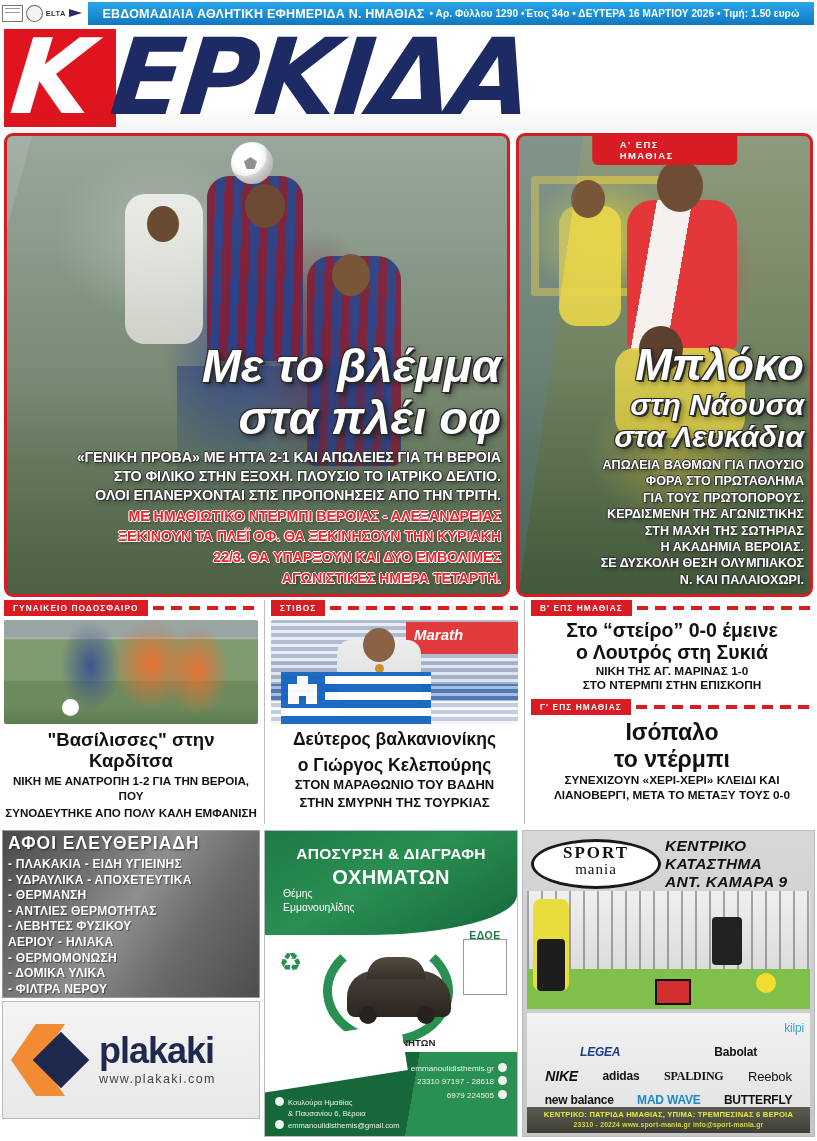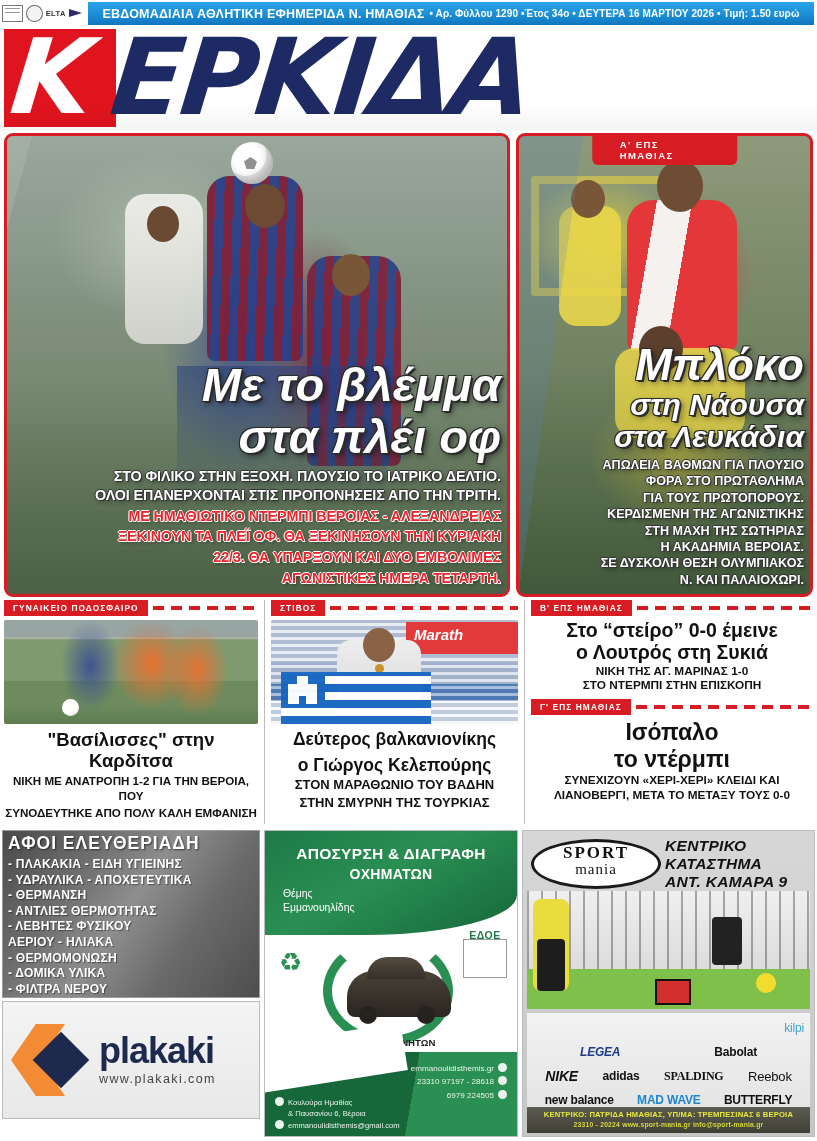--- a/index.html
+++ b/index.html
@@ -228,32 +228,32 @@
   .pk-url { font-size:12.5px; color:#444; letter-spacing:1.4px; margin-top:3px; }
 
   
   .ad2 { position:relative; height:307px; border:1px solid #bbb; background:#fff; overflow:hidden; }
   .ad2-green { position:absolute; left:0; top:0; width:100%; height:104px;
     background:linear-gradient(150deg,#1e7a46 0%, #2a8f53 45%, #15673a 100%);
     border-radius:0 0 60% 0/0 0 40px 0; }
   .ad2-t1 { position:absolute; left:0; right:0; top:14px; text-align:center; color:#fff;
     font-size:15.5px; font-weight:bold; letter-spacing:.3px; }
   .ad2-t2 { position:absolute; left:0; right:0; top:35px; text-align:center; color:#fff;
-    font-size:14px; font-weight:bold; letter-spacing:.3px; }
+    font-size:20px; font-weight:bold; letter-spacing:.3px; }
   .ad2-name { position:absolute; left:18px; top:56px; color:#fff; font-size:10.4px; line-height:1.35; }
   .ad2-recycle { position:absolute; left:14px; top:118px; width:28px; height:26px; color:#2a8f53; font-size:26px; line-height:26px; }
   .ad2-ring { position:absolute; left:58px; top:106px; width:130px; height:108px; border:9px solid #2a8f53;
     border-radius:50%; border-top-color:transparent; }
   .ad2-car { position:absolute; left:82px; top:140px; width:104px; height:46px;
     background:linear-gradient(180deg,#4a4238,#2a2520); border-radius:26px 30px 8px 8px; }
   .ad2-car::before{content:"";position:absolute;left:20px;top:-14px;width:58px;height:22px;border-radius:20px 20px 0 0;
     background:linear-gradient(180deg,#564c41,#35302a);}
   .ad2-car::after{content:"";position:absolute;left:12px;bottom:-7px;width:18px;height:18px;border-radius:50%;
     background:#262220;box-shadow:58px 0 0 0 #262220;}
-  .ad2-edoe { position:absolute; right:10px; top:108px; width:44px; height:39px; border:1px solid #999; background:#fff;
+  .ad2-edoe { position:absolute; right:10px; top:108px; width:44px; height:56px; border:1px solid #999; background:#fff;
     display:flex; align-items:flex-end; justify-content:center; font-size:7px; color:#333; }
   .ad2-edoe-l { position:absolute; left:0; right:0; top:-11px; text-align:center; font-size:10.5px;
     font-weight:bold; color:#1e7a46; letter-spacing:.5px; }
   .ad2-bullets { position:absolute; left:18px; top:204px; font-size:9.6px; font-weight:bold; color:#1c1c1c; line-height:1.6; }
   .ad2-bullets li { list-style:none; }
   .ad2-bullets li::before { content:"▪ "; color:#1e7a46; }
   .ad2-foot { position:absolute; left:0; bottom:0; width:100%; height:84px;
     background:linear-gradient(100deg,#16673a 0 58%, #2a8f53 58% 100%); }
   .ad2-foot::before{content:"";position:absolute;left:-10px;top:-18px;width:150px;height:48px;background:#fff;
     transform:rotate(-9deg);}
@@ -334,20 +334,21 @@
         <div class="p-jersey-a"></div>
         <div class="p-head-a"></div>
         <div class="p-jersey-b"></div>
         <div class="p-head-b"></div>
         <div class="p-legs"></div>
         <div class="ball"></div>
       </div>
       <div class="hero-text">
         <div class="hl-1">Με το βλέμμα</div>
         <div class="hl-2">στα πλέι οφ</div>
+        <div class="sub-w">«ΓΕΝΙΚΗ ΠΡΟΒΑ» ΜΕ ΗΤΤΑ 2-1 ΚΑΙ ΑΠΩΛΕΙΕΣ ΓΙΑ ΤΗ ΒΕΡΟΙΑ</div>
         <div class="sub-w">ΣΤΟ ΦΙΛΙΚΟ ΣΤΗΝ ΕΞΟΧΗ. ΠΛΟΥΣΙΟ ΤΟ ΙΑΤΡΙΚΟ ΔΕΛΤΙΟ.</div>
         <div class="sub-w">ΟΛΟΙ ΕΠΑΝΕΡΧΟΝΤΑΙ ΣΤΙΣ ΠΡΟΠΟΝΗΣΕΙΣ ΑΠΟ ΤΗΝ ΤΡΙΤΗ.</div>
         <div class="sub-r">ΜΕ ΗΜΑΘΙΩΤΙΚΟ ΝΤΕΡΜΠΙ ΒΕΡΟΙΑΣ - ΑΛΕΞΑΝΔΡΕΙΑΣ</div>
         <div class="sub-r">ΞΕΚΙΝΟΥΝ ΤΑ ΠΛΕΪ ΟΦ. ΘΑ ΞΕΚΙΝΗΣΟΥΝ ΤΗΝ ΚΥΡΙΑΚΗ</div>
         <div class="sub-r">22/3. ΘΑ ΥΠΑΡΞΟΥΝ ΚΑΙ ΔΥΟ ΕΜΒΟΛΙΜΕΣ</div>
         <div class="sub-r">ΑΓΩΝΙΣΤΙΚΕΣ ΗΜΕΡΑ ΤΕΤΑΡΤΗ.</div>
       </div>
     </div>
 
     <div class="hero-right">

